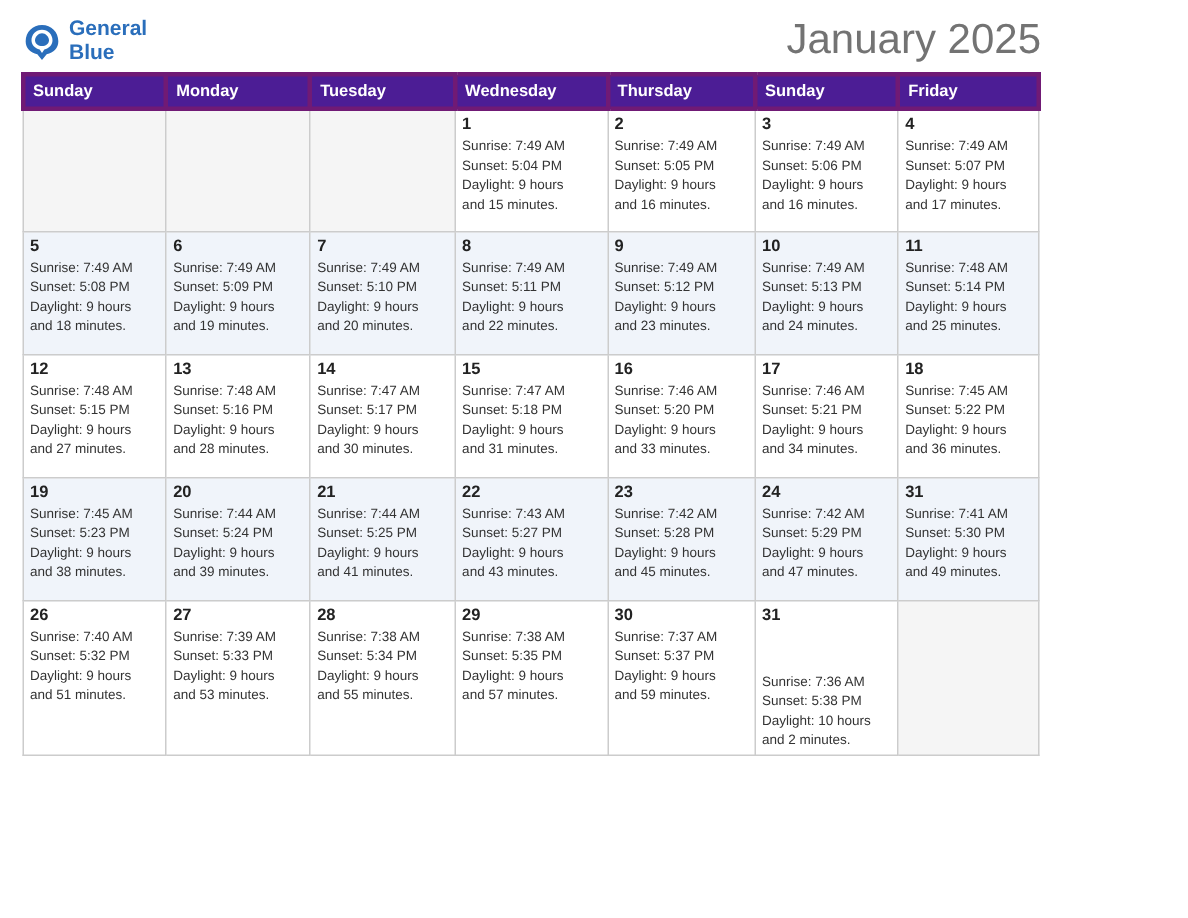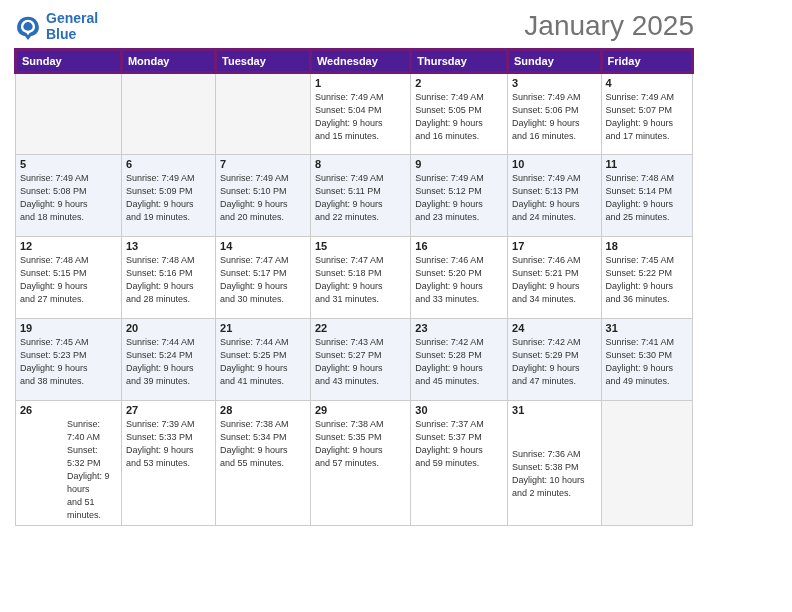--- a/index.html
+++ b/index.html
@@ -300,21 +300,21 @@
             <span class="day-num">31</span>
             <div class="day-info" style="white-space: pre-line;">Sunrise: 7:41 AM
 Sunset: 5:30 PM
 Daylight: 9 hours
 and 49 minutes.</div>
           </td>
         </tr>
         <tr>
           <td>
             <span class="day-num">26</span>
-            <div class="day-info" style="white-space: pre-line; margin-left: 47px;">Sunrise: 7:40 AM
+            <div class="day-info" style="white-space: pre-line;">Sunrise: 7:40 AM
 Sunset: 5:32 PM
 Daylight: 9 hours
 and 51 minutes.</div>
           </td>
           <td>
             <span class="day-num">27</span>
             <div class="day-info" style="white-space: pre-line;">Sunrise: 7:39 AM
 Sunset: 5:33 PM
 Daylight: 9 hours
 and 53 minutes.</div>

